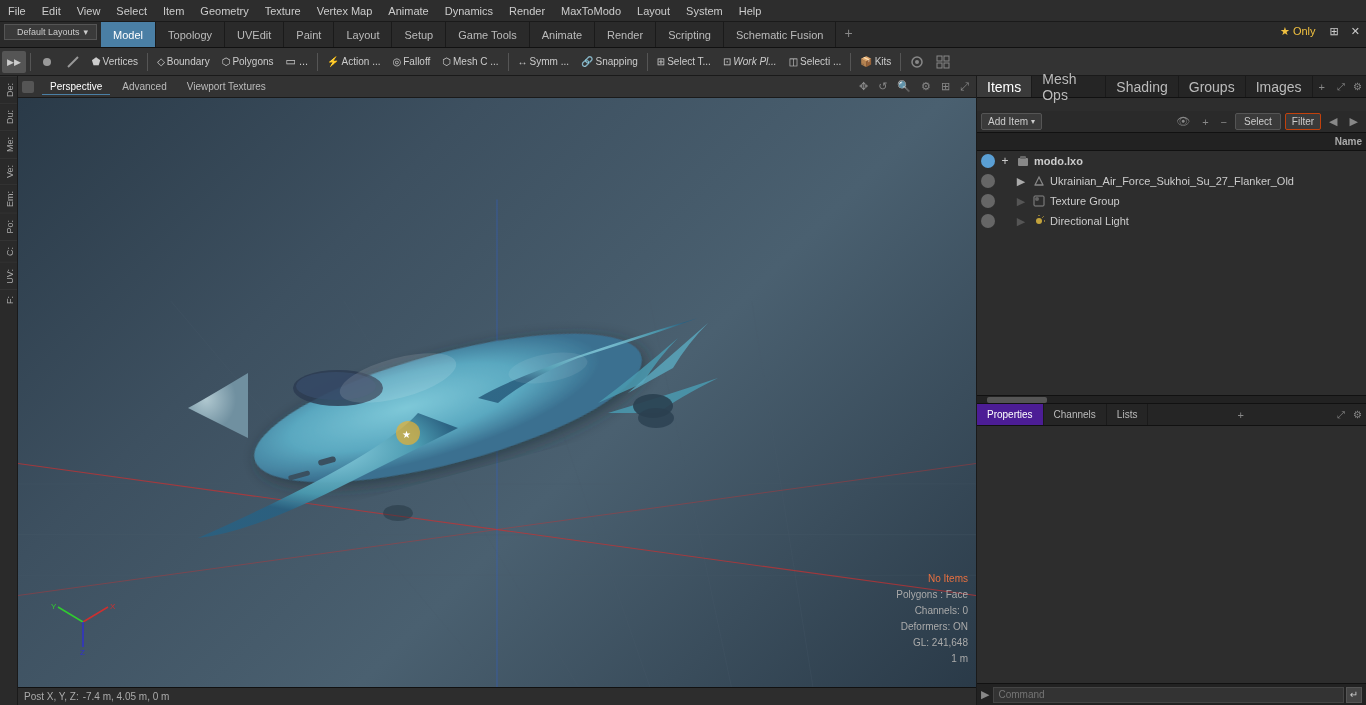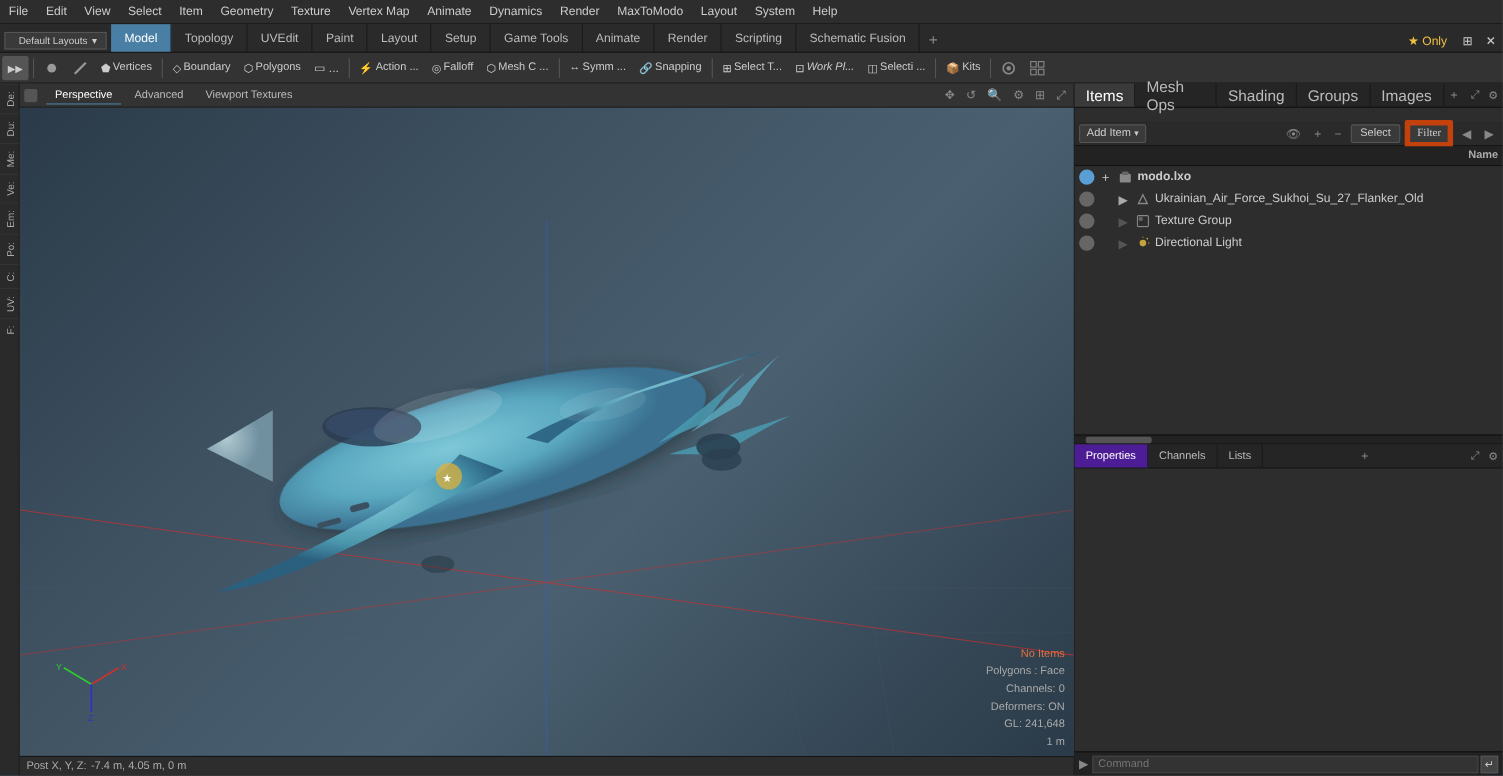--- a/index.html
+++ b/index.html
@@ -3,21 +3,21 @@
   <meta charset="utf-8">
   <style>
     * { margin: 0; padding: 0; box-sizing: border-box; }
     body { font-family: 'Segoe UI', Arial, sans-serif; font-size: 11px; background: #3a3a3a; color: #ccc; width: 1366px; height: 705px; overflow: hidden; user-select: none; }
 
     
     #menu-bar { display: flex; align-items: center; height: 22px; background: #2d2d2d; border-bottom: 1px solid #1a1a1a; }
     .menu-item { padding: 2px 8px; color: #ccc; cursor: pointer; font-size: 11px; }
 
     
-    #tab-bar { display: flex; align-items: flex-end; height: 26px; background: #2a2a2a; border-bottom: 1px solid #111; }
+    #tab-bar { display: flex; align-items: flex-start; height: 26px; background: #2a2a2a; border-bottom: 1px solid #111; }
     .layout-select { display: flex; align-items: center; padding: 2px 8px; background: #3a3a3a; border: 1px solid #555; color: #ccc; margin: 2px 4px; font-size: 11px; cursor: pointer; }
     .layout-select span { margin-left: 4px; font-size: 9px; }
     .tab-btn { padding: 3px 12px; color: #bbb; cursor: pointer; font-size: 11px; border-right: 1px solid #1a1a1a; height: 100%; display: flex; align-items: center; }
     .tab-btn.active { background: #4a7fa5; color: #fff; }
     .tab-plus { padding: 3px 8px; color: #888; cursor: pointer; font-size: 14px; }
     .tab-star { margin-left: auto; padding: 3px 8px; color: #f0c040; font-size: 11px; }
     .tab-actions { display: flex; align-items: center; margin-left: auto; }
     .tab-action-btn { padding: 2px 6px; color: #ccc; cursor: pointer; font-size: 11px; }
 
     
@@ -36,21 +36,21 @@
     .vp-controls { margin-left: auto; display: flex; gap: 4px; align-items: center; }
     .vp-ctrl-btn { color: #888; font-size: 11px; cursor: pointer; padding: 0 3px; }
 
     #viewport { flex: 1; position: relative; background: #3d5060; overflow: hidden; }
     .viewport-canvas { width: 100%; height: 100%; background: linear-gradient(135deg, #2a3a48 0%, #3d5060 30%, #4a6070 60%, #2a3a48 100%); position: relative; }
 
     
     .grid-overlay { position: absolute; top: 0; left: 0; width: 100%; height: 100%; pointer-events: none; }
 
     
-    #viewport-status { position: absolute; bottom: 0; right: 0; padding: 4px 8px; font-size: 10px; color: #aaa; text-align: right; line-height: 1.6; margin-left: 20px; }
+    #viewport-status { position: absolute; bottom: 16px; right: 0; padding: 4px 8px; font-size: 10px; color: #aaa; text-align: right; line-height: 1.6; margin-left: 20px; }
 
     
     .axes { position: absolute; bottom: 20px; left: 20px; width: 60px; height: 60px; }
 
     
     #position-bar { height: 18px; background: #2d2d2d; border-top: 1px solid #111; display: flex; align-items: center; padding: 0 6px; font-size: 10px; color: #aaa; }
 
     
     #right-panel { width: 390px; background: #2d2d2d; border-left: 1px solid #1a1a1a; display: flex; flex-direction: column; }
 
@@ -59,21 +59,21 @@
     .panel-tab { padding: 2px 10px; color: #bbb; cursor: pointer; font-size: 14px; border-right: 1px solid #1a1a1a; height: 100%; display: flex; align-items: center; }
     .panel-tab.active { background: #3a3a3a; color: #fff; }
     .panel-tab-plus { padding: 2px 6px; color: #888; cursor: pointer; margin-left: auto; }
     .panel-tab-actions { display: flex; align-items: center; margin-left: 2px; }
     .panel-tab-action { padding: 2px 4px; color: #888; cursor: pointer; font-size: 10px; }
 
     
     #items-toolbar { display: flex; align-items: center; height: 22px; background: #2a2a2a; border-bottom: 1px solid #111; padding: 0 4px; gap: 4px; margin-top: 13px; }
     .items-btn { padding: 2px 6px; background: #3a3a3a; border: 1px solid #555; color: #ccc; font-size: 10px; cursor: pointer; border-radius: 2px; display: flex; align-items: center; gap: 3px; }
     .items-btn .arrow { font-size: 8px; }
-    .filter-btn { padding: 2px 6px; background: #3a3a3a; border: 5px solid #c2410c; color: #ccc; font-size: 10px; cursor: pointer; border-radius: 2px; font-family: Liberation Serif, serif; }
+    .filter-btn { padding: 2px 6px; background: #3a3a3a; border: 1px solid #c2410c; color: #ccc; font-size: 10px; cursor: pointer; border-radius: 2px; }
     .items-spacer { flex: 1; }
     .items-icon-btn { padding: 2px 4px; color: #888; cursor: pointer; font-size: 11px; }
     .select-btn { padding: 2px 8px; background: #3a3a3a; border: 1px solid #555; color: #ccc; font-size: 10px; cursor: pointer; border-radius: 2px; }
 
     
     #items-header { display: flex; align-items: center; height: 18px; background: #222; border-bottom: 1px solid #111; padding: 0 4px; }
     .col-header { color: #aaa; font-size: 10px; font-weight: bold; }
     .col-name { flex: 1; padding-left: 40px; text-align: right; }
 
     

